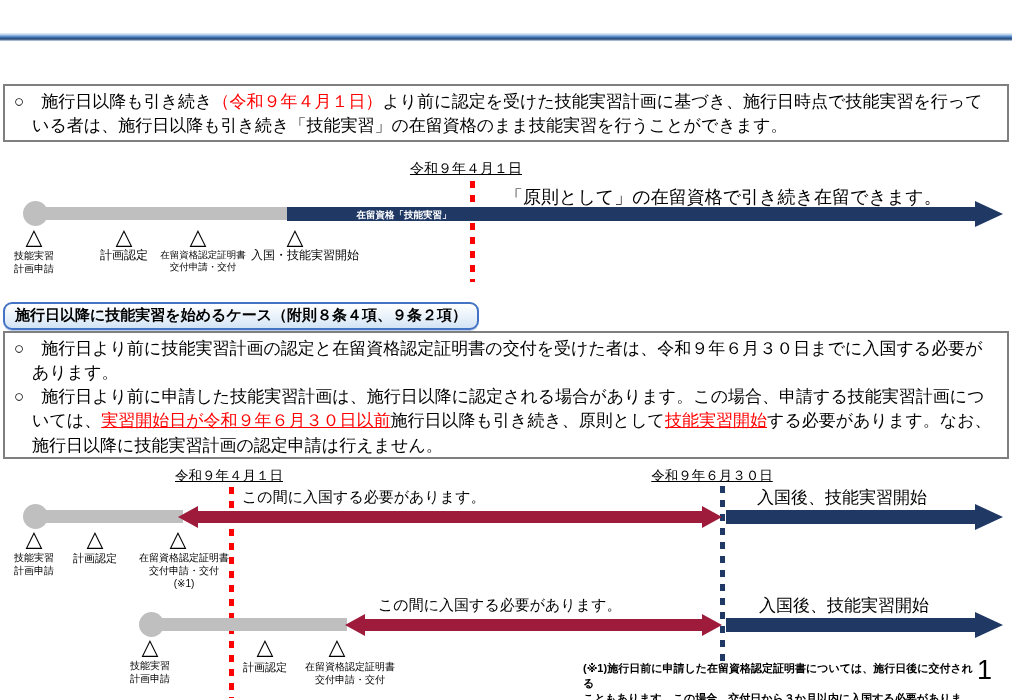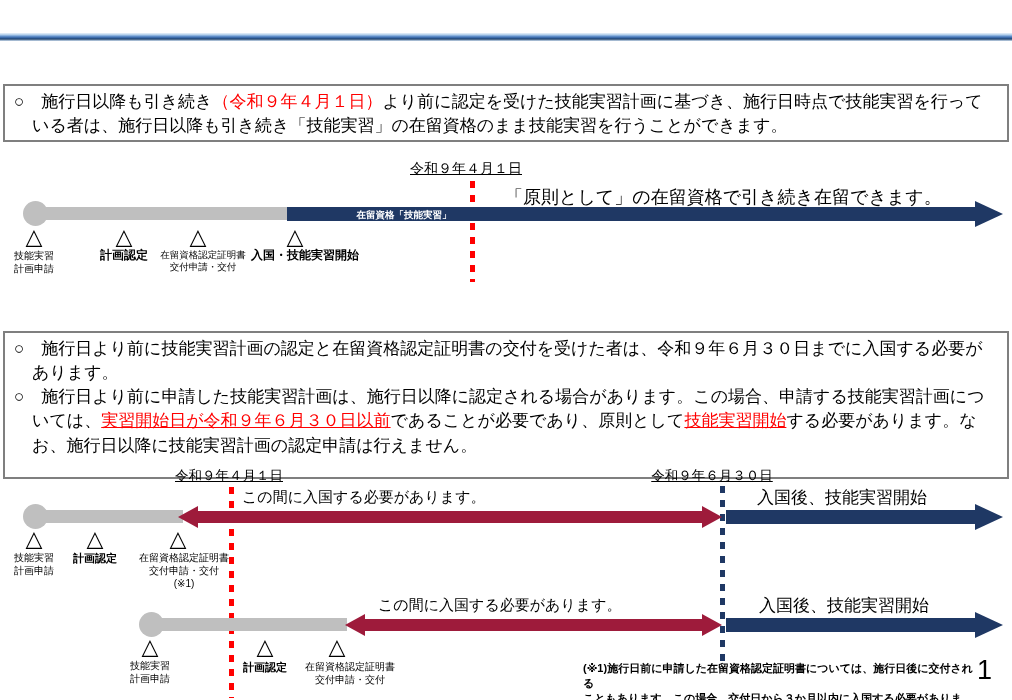--- a/index.html
+++ b/index.html
@@ -25,21 +25,21 @@
   .head-right-navy{position:absolute;width:0;height:0;border-top:13px solid transparent;
         border-bottom:13px solid transparent;border-left:28px solid #1F3864;}
   .bar-crimson{position:absolute;height:12px;background:#9E1B3B;}
   .head-left-crimson{position:absolute;width:0;height:0;border-top:11px solid transparent;
         border-bottom:11px solid transparent;border-right:20px solid #9E1B3B;}
   .head-right-crimson{position:absolute;width:0;height:0;border-top:11px solid transparent;
         border-bottom:11px solid transparent;border-left:20px solid #9E1B3B;}
   .bar-navy-label{position:absolute;color:#fff;font-weight:bold;font-size:9.5px;white-space:nowrap;transform:translateX(-50%);}
   .tri{position:absolute;font-size:22px;line-height:1;transform:translateX(-50%);color:#000;}
   .ms-label{position:absolute;font-size:10px;line-height:1.3;white-space:pre-line;transform:translateX(-50%);text-align:center;}
-  .ms-label-lg{position:absolute;font-size:12px;line-height:1.3;white-space:nowrap;transform:translateX(-50%);font-weight:700;}
+  .ms-label-lg{position:absolute;font-size:12px;line-height:1.3;white-space:nowrap;transform:translateX(-50%);font-weight:400;}
   .tl-note-lg{position:absolute;font-size:18px;white-space:nowrap;}
   .tl-note-entry{position:absolute;font-size:17px;white-space:nowrap;}
   .footnote{position:absolute;font-size:11px;font-weight:bold;line-height:1.35;white-space:pre-line;}
   .pagenum{position:absolute;font-size:27px;}
 </style>
 </head>
 <body>
 
 <div class="canvas">
 
@@ -63,23 +63,24 @@
   <div class="tri" style="left:124px;top:226px;">△</div>
   <div class="tri" style="left:198px;top:226px;">△</div>
   <div class="tri" style="left:295px;top:226px;">△</div>
   <div class="ms-label" style="left:34px;top:249px;">技能実習
 計画申請</div>
   <div class="ms-label-lg" style="left:124px;top:248px;">計画認定</div>
   <div class="ms-label" style="left:203px;top:249px;font-size:9.5px;">在留資格認定証明書
 交付申請・交付</div>
   <div class="ms-label-lg" style="left:305px;top:248px;font-size:12px;">入国・技能実習開始</div>
 
-  <div class="case-box" style="top:331px;height:148px;">
+  <div class="case-label" style="left:3px;top:302px;">施行日以降に技能実習を始めるケース（附則８条４項、９条２項）</div>
+  <div class="case-box" style="top:331px;height:128px;">
     <p class="para">○　施行日より前に技能実習計画の認定と在留資格認定証明書の交付を受けた者は、令和９年６月３０日までに入国する必要があります。</p>
-    <p class="para"><span>○　施行日より前に申請した技能実習計画は、施行日以降に認定される場合があります。この場合、申請する技能実習計画については、</span><span class="red-u">実習開始日が令和９年６月３０日以前</span><span>であることが必要であり、原則として</span><span class="red-u">技能実習開始</span><span>する必要があります。なお、施行日以降に技能実習計画の認定申請は行えません。</span></p>
+    <p class="para"><span>○　施行日より前に申請した技能実習計画は、施行日以降に認定される場合があります。この場合、申請する技能実習計画については、</span><span class="red-u">実習開始日が令和９年６月３０日以前</span><span>施行日以降も引き続き、原則として</span><span class="red-u">技能実習開始</span><span>する必要があります。なお、施行日以降に技能実習計画の認定申請は行えません。</span></p>
   </div>
 
   <div class="tl-date" style="left:229px;top:467px;">令和９年４月１日</div>
   <div class="tl-date" style="left:712px;top:467px;">令和９年６月３０日</div>
   <div class="dotline-red" style="left:229px;top:487px;height:211px;"></div>
   <div class="dotline-navy" style="left:720px;top:486px;height:183px;"></div>
 
   <div class="tl-circle" style="left:23px;top:504px;"></div>
   <div class="bar-gray" style="left:33px;top:510px;width:150px;"></div>
   <div class="head-left-crimson" style="left:178px;top:506px;"></div>

